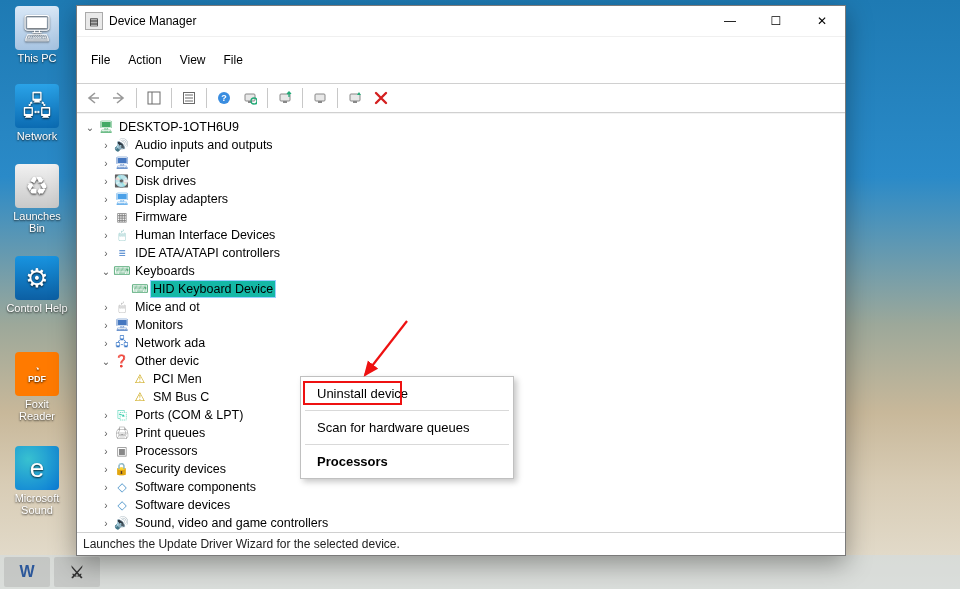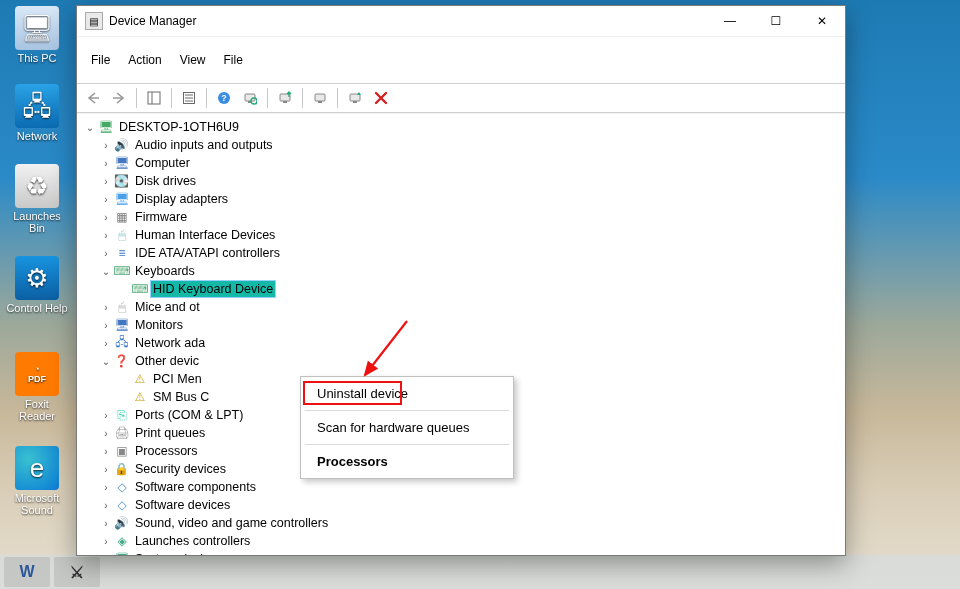--- a/index.html
+++ b/index.html
@@ -347,13 +347,16 @@
     <svg class="arrow-ann" width="54" height="64">
       <defs>
           <marker id="ah" markerWidth="8" markerHeight="8" refX="6" refY="3" orient="auto">
         <path d="M0 0 L7 3 L0 6 Z" fill="#e11"></path>
           </marker>
         </defs>
       <line x1="48" y1="4" x2="6" y2="58" stroke="#e11" stroke-width="2.2" marker-end="url(#ah)"></line>
     </svg>
   </div>
 
+  <div class="statusbar">
+    <span>Launches the Update Driver Wizard for the selected device.</span>
+  </div>
 </div>
 
 </body></html>

